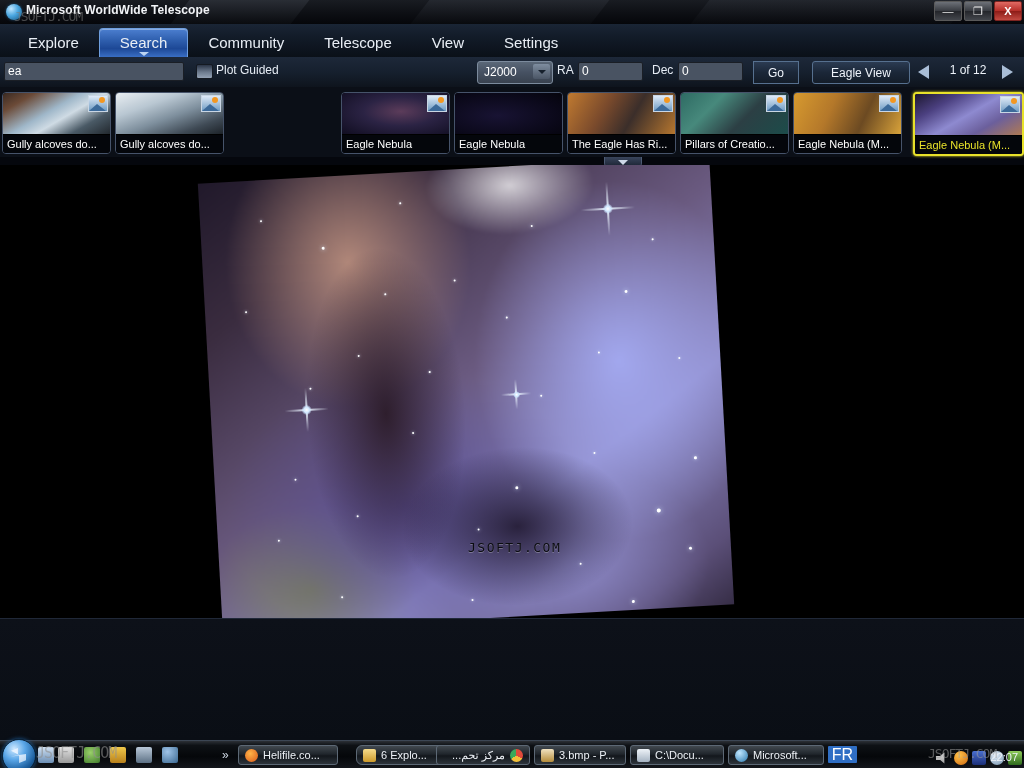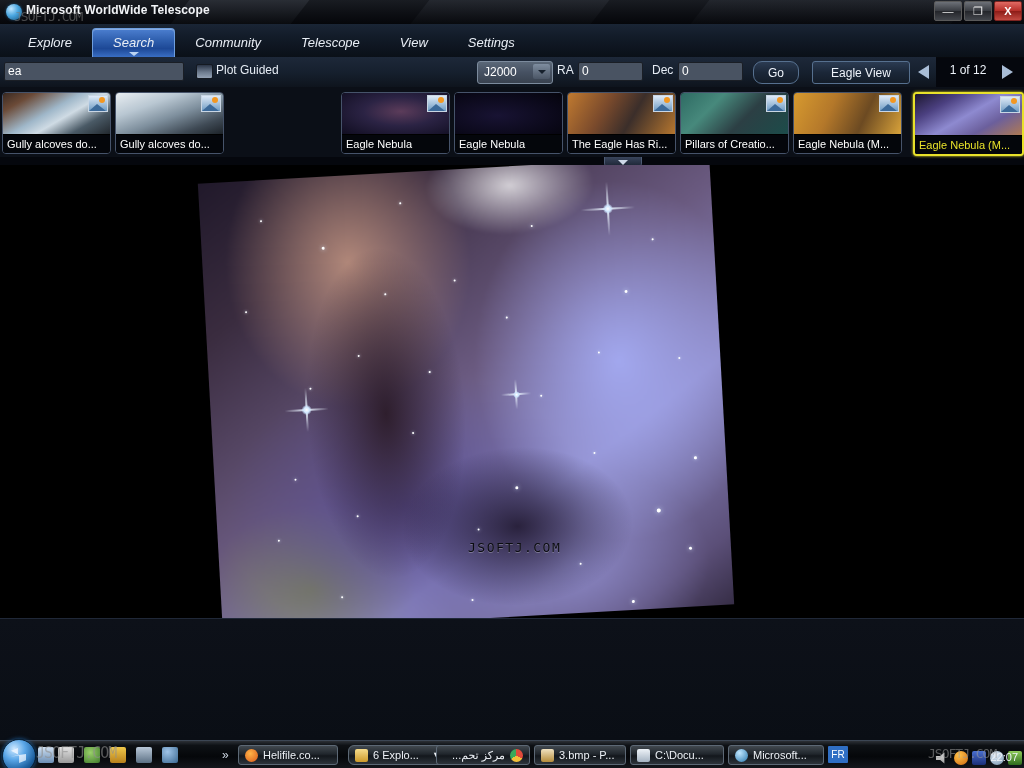--- a/index.html
+++ b/index.html
@@ -26,30 +26,30 @@
           color:#e9e9e9;font-size:11px;display:flex;align-items:center;justify-content:center;
           line-height:1;}
   .winbtn.close{background:linear-gradient(180deg,#e06a63 0%,#b6302a 48%,#8e1d18 52%,#c24a42 100%);
                 border-color:#7d2420;color:#fff;font-weight:bold;}
 
   
   .menubar{position:absolute;left:0;top:24px;width:1024px;height:33px;
            background:linear-gradient(180deg,#1a2535 0%,#121b28 40%,#0a1018 100%);
            border-bottom:1px solid #07090d;}
   .menu-row{position:absolute;left:0;top:0;height:33px;display:flex;align-items:flex-end;}
-  .mtab{position:relative;height:29px;line-height:29px;padding:0 20px;font-size:13px;color:#e9eef5;
-        white-space:nowrap;font-style:italic;}
+  .mtab{position:relative;height:29px;line-height:29px;padding:0 20px;font-size:15px;color:#e9eef5;
+        white-space:nowrap;}
   .mtab.active{background:linear-gradient(180deg,#4c7fd0 0%,#2f5fae 40%,#1d4896 70%,#3a6ec4 100%);
                border:1px solid #6e9ede;border-bottom:none;border-radius:4px 4px 0 0;
                box-shadow:inset 0 1px 0 rgba(255,255,255,.35);height:28px;line-height:27px;}
   .mtab.active .caret{position:absolute;left:50%;margin-left:-5px;bottom:1px;width:0;height:0;
         border-left:5px solid transparent;border-right:5px solid transparent;border-top:4px solid #bcd4f2;}
 
   
-  .searchbar{position:absolute;left:0;top:57px;width:936px;height:30px;
+  .searchbar{position:absolute;left:0;top:57px;width:1024px;height:30px;
              background:linear-gradient(180deg,#1d2839 0%,#16202e 50%,#0e141d 100%);}
   .sinput{position:absolute;left:4px;top:5px;width:180px;height:19px;
           background:#495362;border:1px solid #1a1e25;border-radius:2px;color:#fff;font-size:12px;
           padding:0 3px;line-height:19px;box-sizing:border-box;}
   .plotchk{position:absolute;left:196px;top:7px;width:15px;height:13px;border-radius:2px;
            background:linear-gradient(180deg,#2a3446 0%,#6d7b8e 55%,#94a2b5 100%);
            border:1px solid #141921;}
   .plotlbl{position:absolute;left:216px;top:6px;font-size:12px;color:#e6ecf4;}
   .selwrap{position:absolute;left:477px;top:4px;width:74px;height:21px;
            background:linear-gradient(180deg,#5b6878 0%,#465162 50%,#39424f 100%);
@@ -60,21 +60,21 @@
   .tri-d{width:0;height:0;border-left:4px solid transparent;border-right:4px solid transparent;border-top:4px solid #16202c;}
   .lbl-ra{position:absolute;left:557px;top:6px;font-size:12px;color:#e6ecf4;}
   .inp-ra{position:absolute;left:578px;top:5px;width:65px;height:19px;background:#495362;
           border:1px solid #1a1e25;border-radius:2px;color:#fff;font-size:12px;padding:0 3px;
           line-height:19px;box-sizing:border-box;}
   .lbl-dec{position:absolute;left:652px;top:6px;font-size:12px;color:#e6ecf4;}
   .inp-dec{position:absolute;left:678px;top:5px;width:65px;height:19px;background:#495362;
           border:1px solid #1a1e25;border-radius:2px;color:#fff;font-size:12px;padding:0 3px;
           line-height:19px;box-sizing:border-box;}
   .btn-go{position:absolute;left:753px;top:4px;width:44px;height:21px;border:1px solid #56708f;
-          border-radius:9px;background:linear-gradient(180deg,#2b3b52 0%,#1b2738 50%,#141d29 100%);
+          border-radius:0;background:linear-gradient(180deg,#2b3b52 0%,#1b2738 50%,#141d29 100%);
           color:#eef3fa;font-size:12px;display:flex;align-items:center;justify-content:center;}
   .btn-sv{position:absolute;left:812px;top:4px;width:96px;height:21px;border:1px solid #56708f;
           border-radius:3px;background:linear-gradient(180deg,#2b3b52 0%,#1b2738 50%,#141d29 100%);
           color:#eef3fa;font-size:12px;display:flex;align-items:center;justify-content:center;}
   .nav-prev{position:absolute;left:918px;top:8px;width:0;height:0;border-top:7px solid transparent;
             border-bottom:7px solid transparent;border-right:11px solid #a9bdd6;}
   .nav-next{position:absolute;left:1002px;top:8px;width:0;height:0;border-top:7px solid transparent;
             border-bottom:7px solid transparent;border-left:11px solid #a9bdd6;}
   .nav-count{position:absolute;left:940px;top:6px;width:56px;text-align:center;font-size:12px;color:#eef3fa;}
 
@@ -146,22 +146,22 @@
             opacity:.95;}
   .tb-qicon{position:absolute;top:6px;width:16px;height:16px;border-radius:2px;}
   .tb-chev{position:absolute;left:108px;top:7px;font-size:12px;color:#cfd8e4;}
   .tbtn{position:absolute;top:4px;height:20px;border:1px solid #5c6875;border-radius:3px;
         background:linear-gradient(180deg,#41484f 0%,#20262c 45%,#13171c 55%,#2d343b 100%);
         display:flex;align-items:center;gap:5px;padding:0 6px;box-sizing:border-box;
         color:#edf1f6;font-size:11px;white-space:nowrap;overflow:hidden;}
   .tbtn .ic{width:13px;height:13px;border-radius:2px;flex:0 0 auto;}
   .tray{position:absolute;right:2px;top:4px;height:20px;display:flex;align-items:flex-end;gap:4px;}
   .trayic{width:14px;height:14px;border-radius:2px;}
-  .lang{position:absolute;left:828px;top:5px;width:20px;height:17px;background:#2f6ec4;color:#fff;
-        font-size:10px;display:flex;align-items:center;justify-content:center;border-radius:1px;}
+  .lang{position:absolute;left:828px;top:5px;width:29px;height:17px;background:#2f6ec4;color:#fff;
+        font-size:16px;display:flex;align-items:center;justify-content:center;border-radius:1px;}
   .clock{position:absolute;right:4px;top:6px;font-size:11px;color:#eef2f7;}
   .tb-wm2{position:absolute;left:36px;top:744px;font-size:15px;color:#8f8f8f;opacity:.6;
           font-family:"DejaVu Sans Mono",monospace;letter-spacing:-1px;}
   .tb-wm3{position:absolute;left:928px;top:746px;font-size:13px;color:#9a9a9a;opacity:.55;
           font-family:"DejaVu Sans Mono",monospace;letter-spacing:-1px;}
 </style>
 </head>
 <body>
 
 <div class="app">
@@ -386,21 +386,21 @@
     <div class="tb-qicon" style="left:84px;background:radial-gradient(circle at 40% 35%,#9ad06a,#3f7a2b);"></div>
     <div class="tb-qicon" style="left:110px;background:linear-gradient(180deg,#f0c84a,#b8801c);"></div>
     <div class="tb-qicon" style="left:136px;background:linear-gradient(180deg,#b9c8d8,#5d7185);"></div>
     <div class="tb-qicon" style="left:162px;background:radial-gradient(circle at 35% 30%,#9fc4e8,#3a6790);"></div>
     <div class="tb-chev" style="left:222px;">»</div>
 
     <div class="tbtn" style="left:238px;width:100px;">
       <span class="ic" style="background:radial-gradient(circle at 40% 35%,#ffb347,#d8581a);border-radius:50%;"></span>
       <span>Helifile.co...</span>
     </div>
-    <div class="tbtn" style="left:348px;width:100px;border-radius:6px;">
+    <div class="tbtn" style="left:356px;width:100px;border-radius:6px;">
       <span class="ic" style="background:linear-gradient(180deg,#f6dc8c,#cd9a2a);"></span>
       <span>6 Explo...</span>
       <span style="margin-left:auto;font-size:9px;">▼</span>
     </div>
     <div class="tbtn" style="left:436px;width:94px;direction:rtl;">
       <span class="ic" style="background:conic-gradient(#e04a3a 0 33%,#f2c03a 0 66%,#3aa85a 0 100%);border-radius:50%;"></span>
       <span>مركز تحم...</span>
     </div>
     <div class="tbtn" style="left:534px;width:92px;">
       <span class="ic" style="background:linear-gradient(180deg,#f0e2c0,#b58c3a);"></span>

